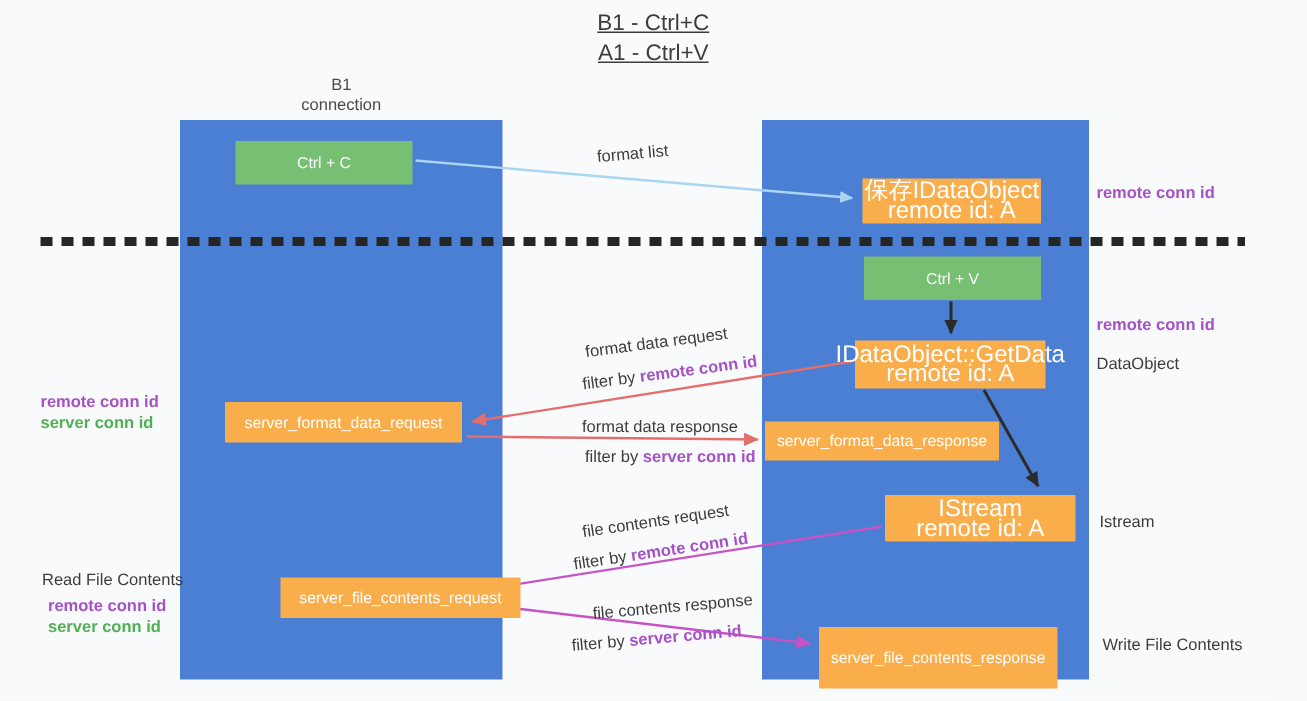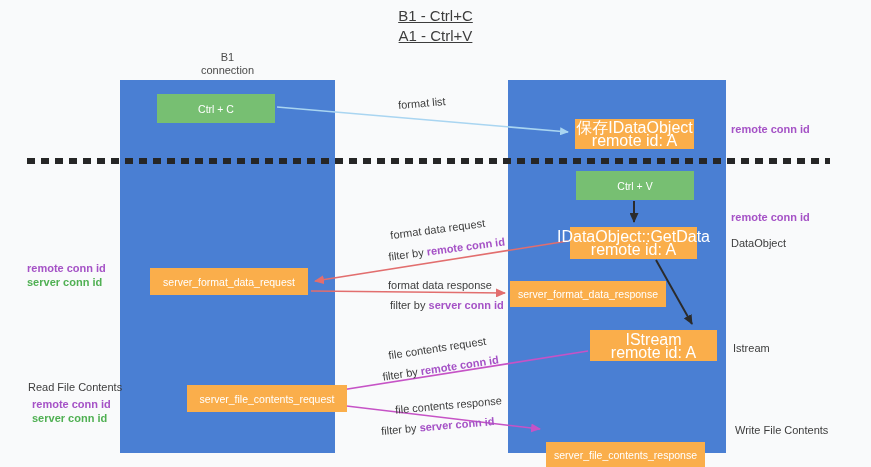--- a/index.html
+++ b/index.html
@@ -105,21 +105,21 @@
 
   <div class="box orange" style="left:590px;top:330px;width:127px;height:31px;">
     <div class="l1">IStream</div>
     <div class="l1">remote id: A</div>
   </div>
 
   <div class="box orange one" style="left:150px;top:385px;width:160px;height:27px;margin-left:37px;">
     <span>server_file_contents_request</span>
   </div>
 
-  <div class="box orange one" style="left:546px;top:442px;width:159px;height:25px;">
+  <div class="box orange one" style="left:546px;top:418px;width:159px;height:41px;">
     <span>server_file_contents_response</span>
   </div>
 
   <div class="slabel purple" style="left:731px;top:123px;">remote conn id</div>
   <div class="slabel purple" style="left:731px;top:211px;">remote conn id</div>
   <div class="slabel" style="left:731px;top:237px;">DataObject</div>
   <div class="slabel" style="left:733px;top:342px;">Istream</div>
   <div class="slabel" style="left:735px;top:424px;">Write File Contents</div>
 
   <div class="slabel purple" style="left:27px;top:262px;">remote conn id</div>

